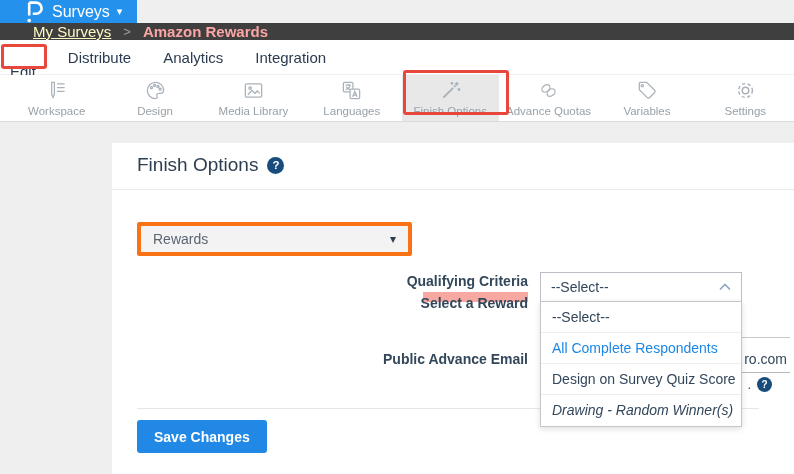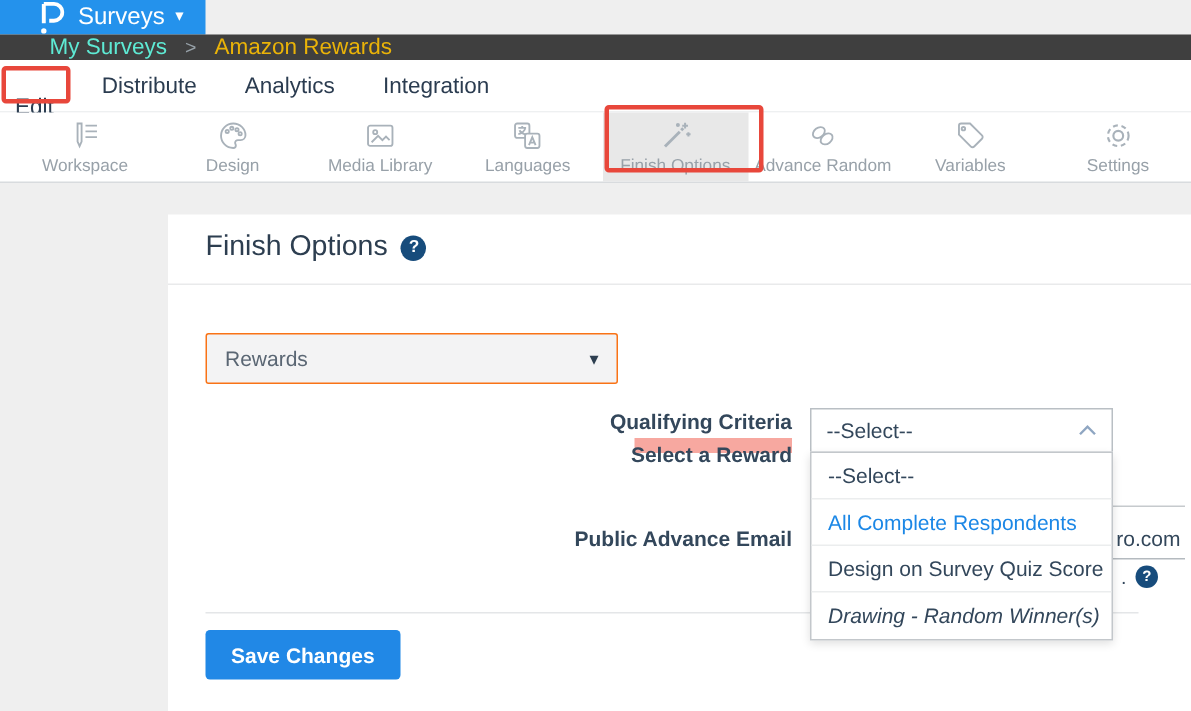--- a/index.html
+++ b/index.html
@@ -5,23 +5,23 @@
   * { margin:0; padding:0; box-sizing:border-box; }
   body { background:#fff; font-family:"Liberation Sans", sans-serif; }
   #app { position:relative; width:794px; height:474px; background:#efefef; overflow:hidden; }
 
   
   .topbar { position:absolute; top:0; left:0; width:794px; height:40px; display:flex;flex-direction:column; }
   .brand { width:137px; height:40px; background:#2492ec; color:#fff; display:flex; align-items:center; padding-left:26px; }
   .brand-label { font-size:16px; margin-left:9px; }
   .caret-down { font-size:11px; margin-left:7px; line-height:1; }
   .crumbs { flex:1; background:#3f3f3f; display:flex; align-items:center; padding-left:33px; font-size:15px; }
-  .crumb-parent { color:#5eead4; }
+  .crumb-parent { color:#fef9c3;text-decoration:underline; }
   .crumb-sep { color:#97a1a8; font-size:13px; margin:0 12px; }
-  .crumb-current { color:#eab308; }
+  .crumb-current { color:#fca5a5;font-weight:bold; }
 
   
   .nav { position:absolute; top:40px; left:0; width:794px; height:35px; background:#fff; display:flex; align-items:center; padding-left:10px; gap:32px; font-size:15px; color:#2b3c50; border-bottom:1px solid #eef0f1; }
   .nav-item { cursor:pointer; }
   .nav-item.active { border-bottom:2px solid #1b87e6; padding-bottom:2px;margin-top:33px; }
 
   
   .toolbar { position:absolute; top:75px; left:0; width:794px; height:47px; background:#fff; border-bottom:1px solid #d8dbde; display:flex; padding-left:8px; gap:1px; }
   .tb-item { width:100px; height:46px; display:flex; flex-direction:column; align-items:center; justify-content:center; gap:3px; color:#a9b2ba; cursor:pointer; }
   .tb-item.active { background:#e8e8e8; }
@@ -35,21 +35,21 @@
   
   .panel { position:absolute; left:112px; top:143px; right:0; bottom:0; background:#fff; }
   .panel-title { position:absolute; left:25px; top:11px; display:flex; align-items:center; gap:9px; font-size:19px; color:#2d3e50; }
   .help-icon { width:17px; height:17px; border-radius:50%; background:#174c7c; color:#fff; font-size:11.5px; font-weight:bold; display:inline-flex; align-items:center; justify-content:center; }
   .help-icon::after { content:"?"; }
   .help-icon.small { width:15px; height:15px; font-size:10px; }
   .divider { position:absolute; height:1px; background:#e9eaeb; }
   #divider-title { left:0; right:0; top:46px; }
   #divider-footer { left:25px; width:622px; top:265px; background:#e4e6e8; }
 
-  .rewards-select { position:absolute; left:25px; top:79px; width:275px; height:34px; background:#f3f3f4; border:1px solid #f97316; border-radius:2px; display:flex; align-items:center; padding:0 12px; font-size:14px; color:#5a6673; cursor:pointer; }
+  .rewards-select { position:absolute; left:25px; top:79px; width:275px; height:34px; background:#f3f3f4; border:4px solid #f97316; border-radius:2px; display:flex; align-items:center; padding:0 12px; font-size:14px; color:#5a6673; cursor:pointer; }
   .rewards-select .caret-down { margin-left:auto; color:#2d3e50; font-size:12px; }
 
   .flabel { position:absolute; left:25px; width:391px; text-align:right; font-size:14px; font-weight:bold; color:#33475b; }
   #lbl-qc { top:130px; }
   #lbl-reward { top:152px; }
   #lbl-email { top:208px; }
   .pink-bar { position:absolute; left:311px; top:149px; width:105px; height:10px; background:#f7a8a0; }
 
   .combo { position:absolute; left:428px; top:129px; width:202px; height:30px; background:#fff; border:1px solid #b9bfc4; display:flex; align-items:center; padding:0 10px; font-size:14px; color:#33475b; z-index:10; cursor:pointer; }
   .combo .chev { margin-left:auto; display:flex; }
@@ -136,21 +136,21 @@
           <path d="M20.8 9.5 v3 M19.3 11 h3"></path>
         <circle cx="13.5" cy="4.5" r="0.7" fill="currentColor"></circle>
       </svg>
       <span class="tb-label">Finish Options</span>
     </div>
     <div class="tb-item">
       <svg width="23" height="23" viewBox="0 0 24 24" fill="none" stroke="currentColor" stroke-width="1.3">
         <ellipse cx="9.3" cy="9.8" rx="4.6" ry="3.3" transform="rotate(-38 9.3 9.8)"></ellipse>
         <ellipse cx="14.7" cy="14.2" rx="4.6" ry="3.3" transform="rotate(-38 14.7 14.2)"></ellipse>
       </svg>
-      <span class="tb-label">Advance Random</span>
+      <span class="tb-label">Advance Quotas</span>
     </div>
     <div class="tb-item">
       <svg width="23" height="23" viewBox="0 0 24 24" fill="none" stroke="currentColor" stroke-width="1.3">
         <path d="M4.5 5 a1.5 1.5 0 0 1 1.5 -1.5 h6.2 L20.5 11.8 a1.6 1.6 0 0 1 0 2.3 l-5.4 5.4 a1.6 1.6 0 0 1 -2.3 0 L4.5 11.2 Z"></path>
         <circle cx="7.6" cy="7.1" r="1.2"></circle>
       </svg>
       <span class="tb-label">Variables</span>
     </div>
     <div class="tb-item">
       <svg width="23" height="23" viewBox="0 0 24 24" fill="none" stroke="currentColor" stroke-width="1.5">

